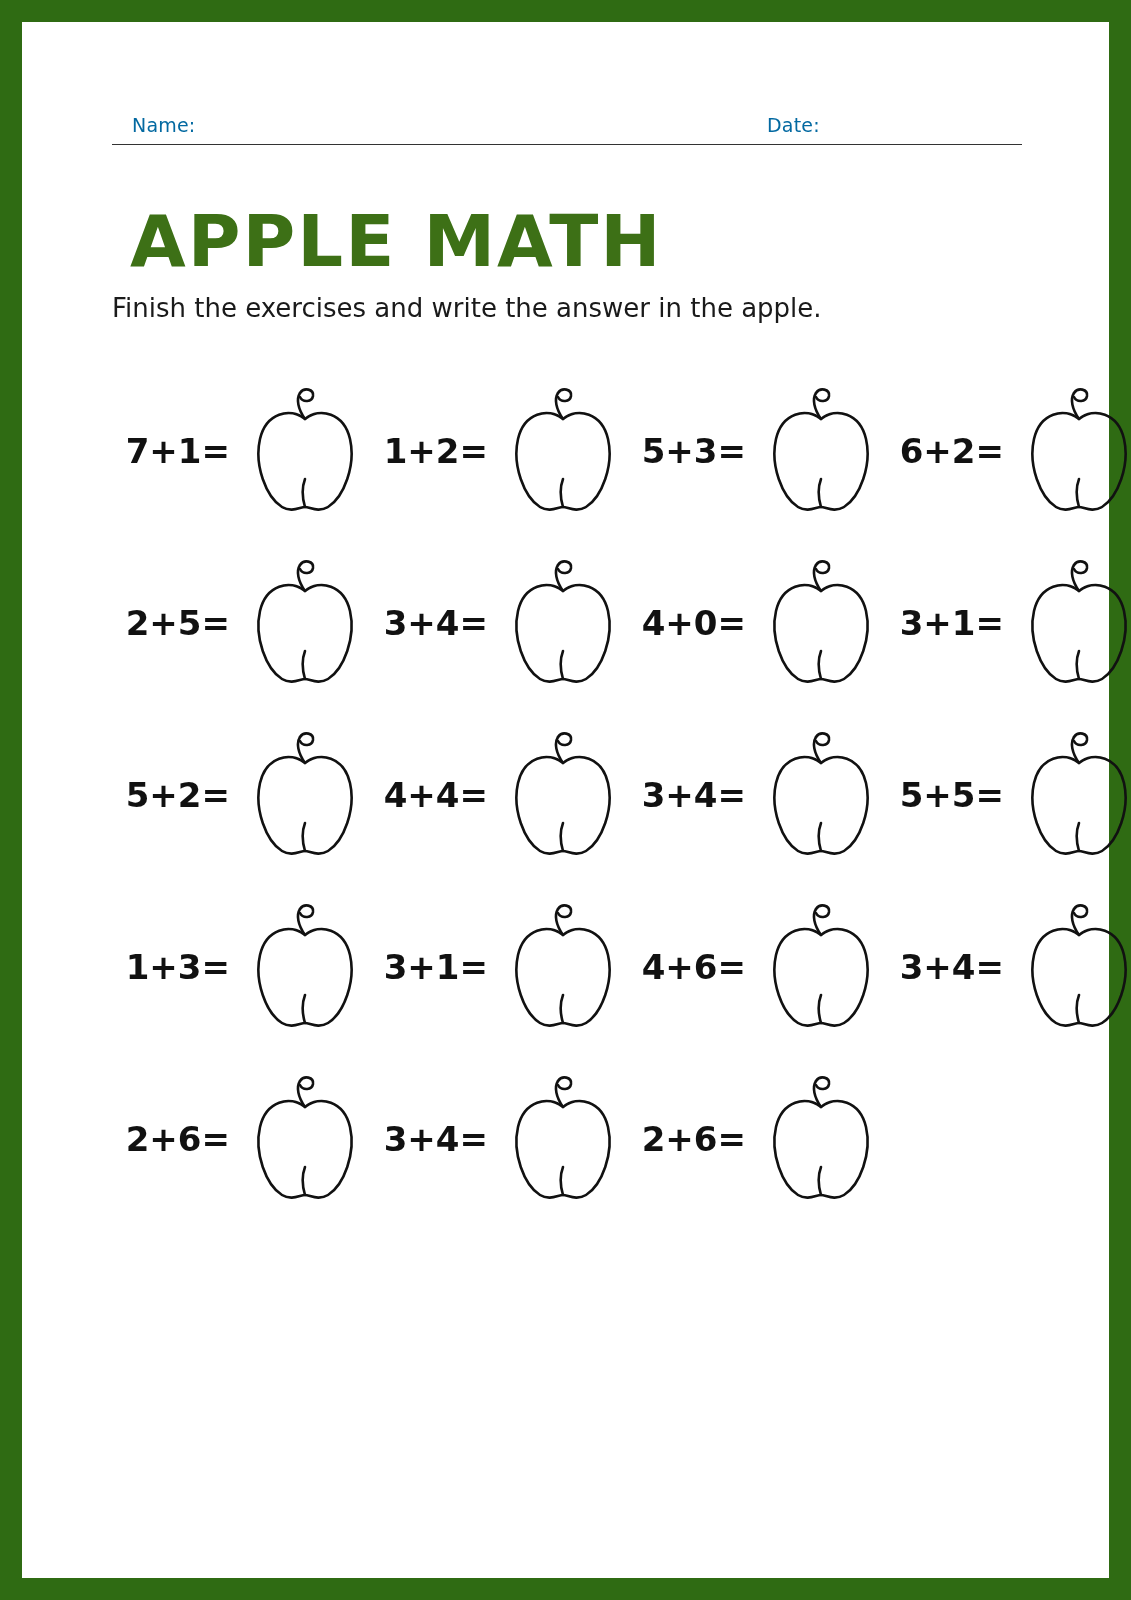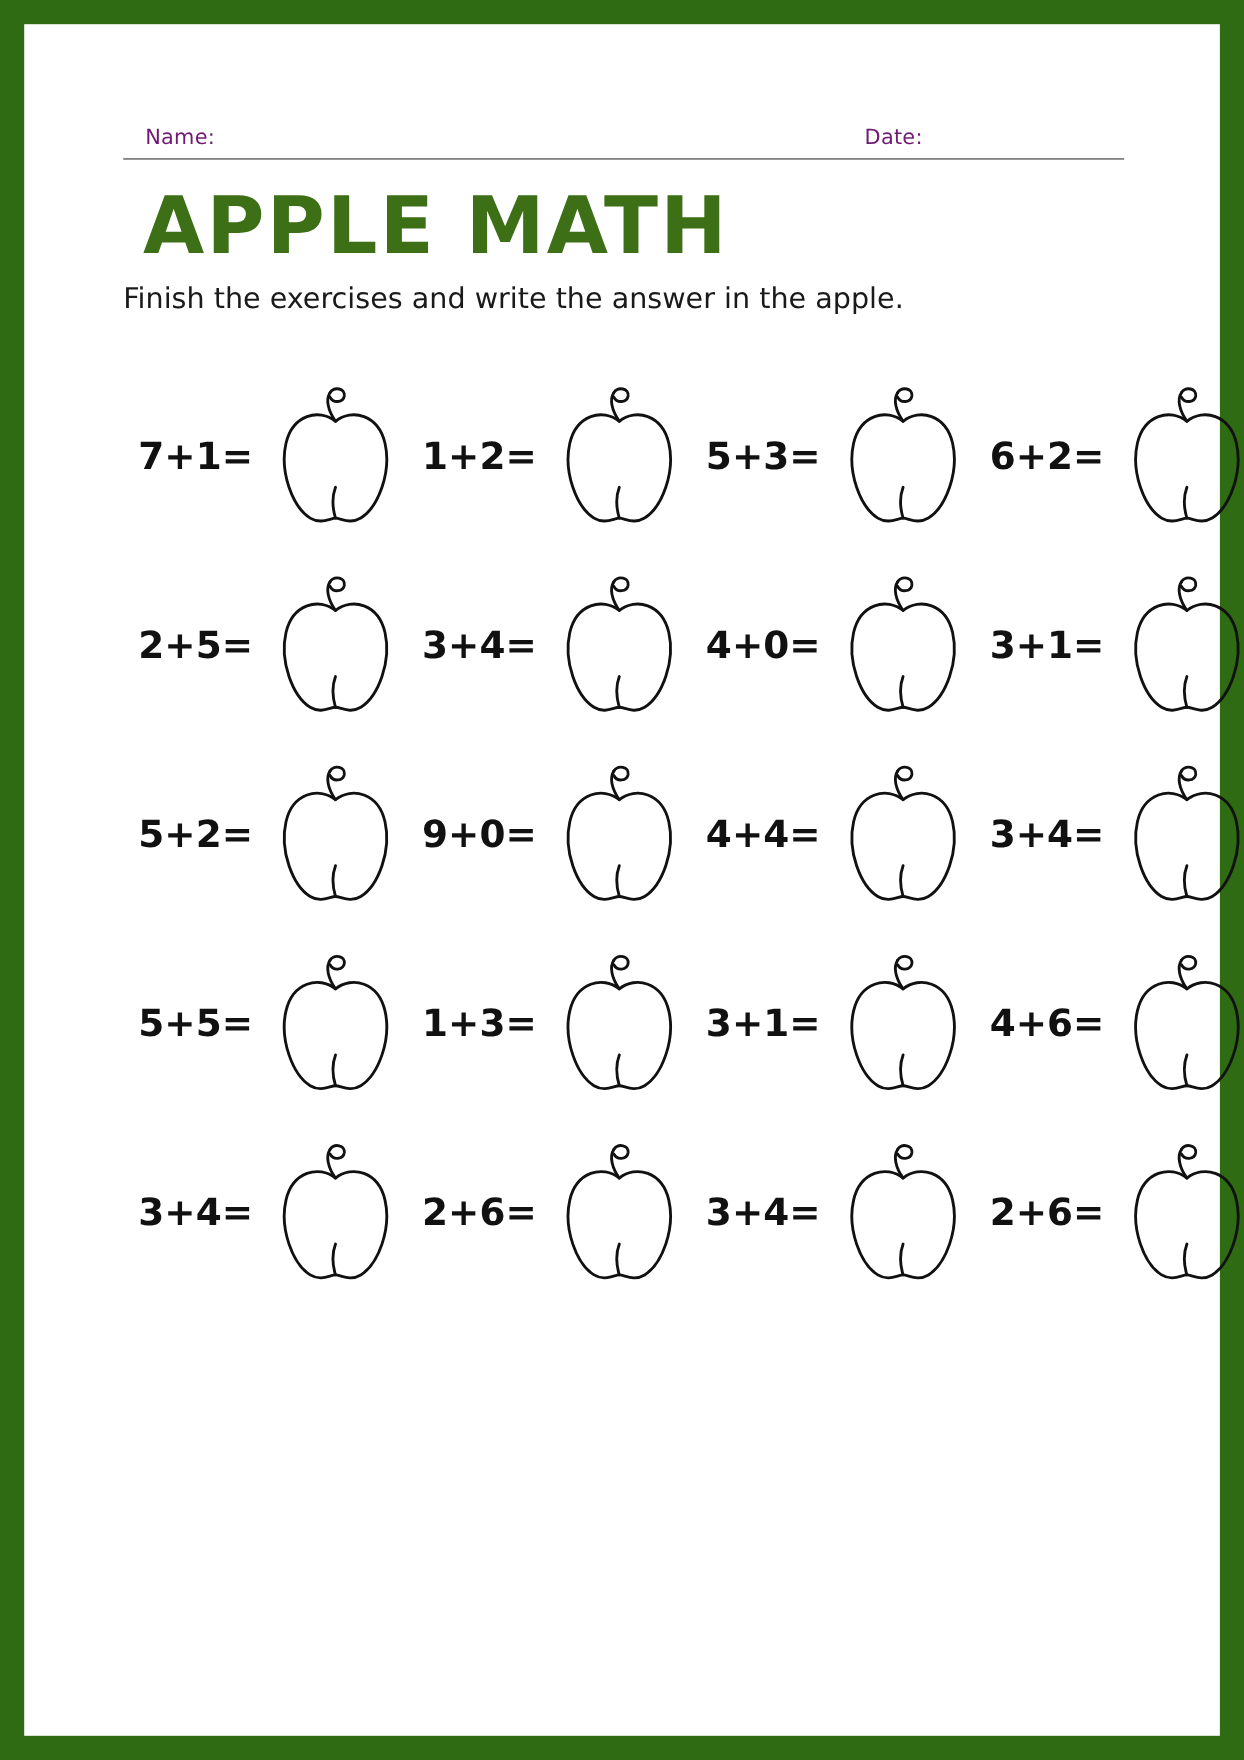--- a/index.html
+++ b/index.html
@@ -33,30 +33,30 @@
   .meta-row {
     position: relative;
     height: 52px;
     border-bottom: 1.5px solid #333333;
     width: 910px;
   }
   .meta-label {
     position: absolute;
     bottom: 8px;
     font-size: 19px;
-    color: #701a75;
+    color: #0369a1;
     font-family: "DejaVu Sans", sans-serif;
     letter-spacing: 0.2px;
   }
   .meta-name { left: 20px; }
-  .meta-date { left: 674px; }
+  .meta-date { left: 655px; }
 
   
   .title {
-    margin-top: 24px;
+    margin-top: 60px;
     margin-left: 18px;
     font-size: 72px;
     line-height: 1;
     font-weight: bold;
     color: #3d7016;
     letter-spacing: 2px;
     font-family: "DejaVu Sans", sans-serif;
   }
   .subtitle {
     margin-top: 16px;
@@ -234,33 +234,20 @@
             <g fill="none" stroke="#111111" stroke-width="2.6" stroke-linecap="round" stroke-linejoin="round">
               <path d="M65 38 C58 28 56 18 60 12"></path>
               <path d="M60 12 C64 6 74 8 73 15 C72 21 63 22 60 16"></path>
               <path d="M65 38 C50 26 26 32 20 58 C14 84 26 116 42 126 C52 132 60 126 65 126 C70 126 78 132 88 126 C104 116 116 84 110 58 C104 32 80 26 65 38 Z"></path>
               <path d="M65 126 C62 116 62 106 65 98"></path>
             </g>
           </svg>
         </div>
       </div>
 
-      <div class="cell">
-        <div class="expr">9+0=</div>
-        <div class="apple-wrap">
-          <svg viewBox="0 0 130 140" xmlns="http://www.w3.org/2000/svg">
-            <g fill="none" stroke="#111111" stroke-width="2.6" stroke-linecap="round" stroke-linejoin="round">
-              <path d="M65 38 C58 28 56 18 60 12"></path>
-              <path d="M60 12 C64 6 74 8 73 15 C72 21 63 22 60 16"></path>
-              <path d="M65 38 C50 26 26 32 20 58 C14 84 26 116 42 126 C52 132 60 126 65 126 C70 126 78 132 88 126 C104 116 116 84 110 58 C104 32 80 26 65 38 Z"></path>
-              <path d="M65 126 C62 116 62 106 65 98"></path>
-            </g>
-          </svg>
-        </div>
-      </div>
 
       <div class="cell">
         <div class="expr">4+4=</div>
         <div class="apple-wrap">
           <svg viewBox="0 0 130 140" xmlns="http://www.w3.org/2000/svg">
             <g fill="none" stroke="#111111" stroke-width="2.6" stroke-linecap="round" stroke-linejoin="round">
               <path d="M65 38 C58 28 56 18 60 12"></path>
               <path d="M60 12 C64 6 74 8 73 15 C72 21 63 22 60 16"></path>
               <path d="M65 38 C50 26 26 32 20 58 C14 84 26 116 42 126 C52 132 60 126 65 126 C70 126 78 132 88 126 C104 116 116 84 110 58 C104 32 80 26 65 38 Z"></path>
               <path d="M65 126 C62 116 62 106 65 98"></path>

